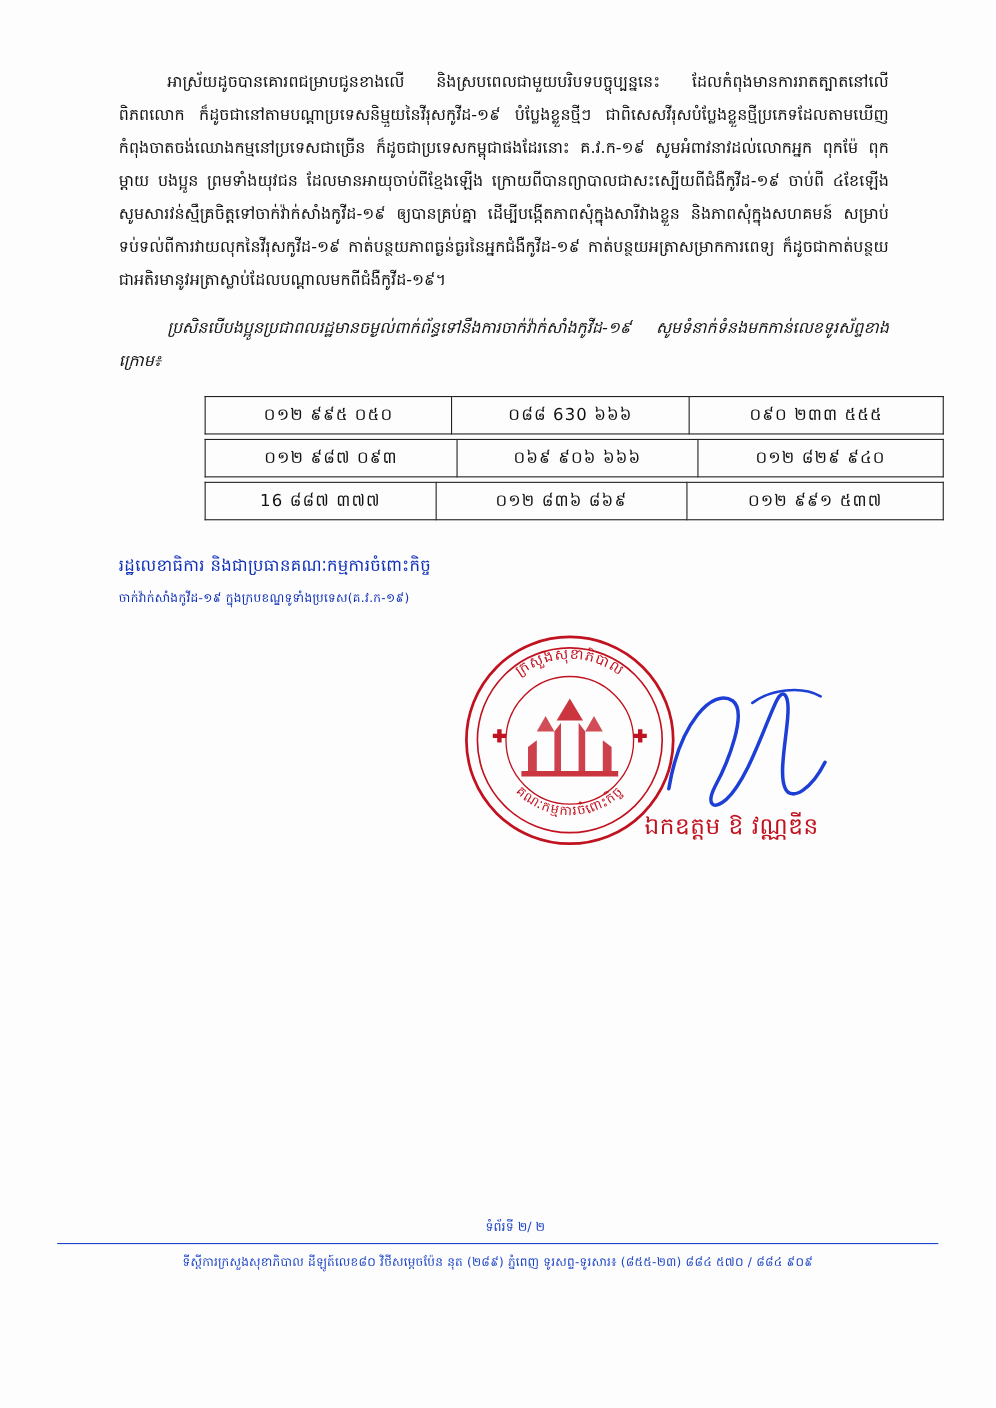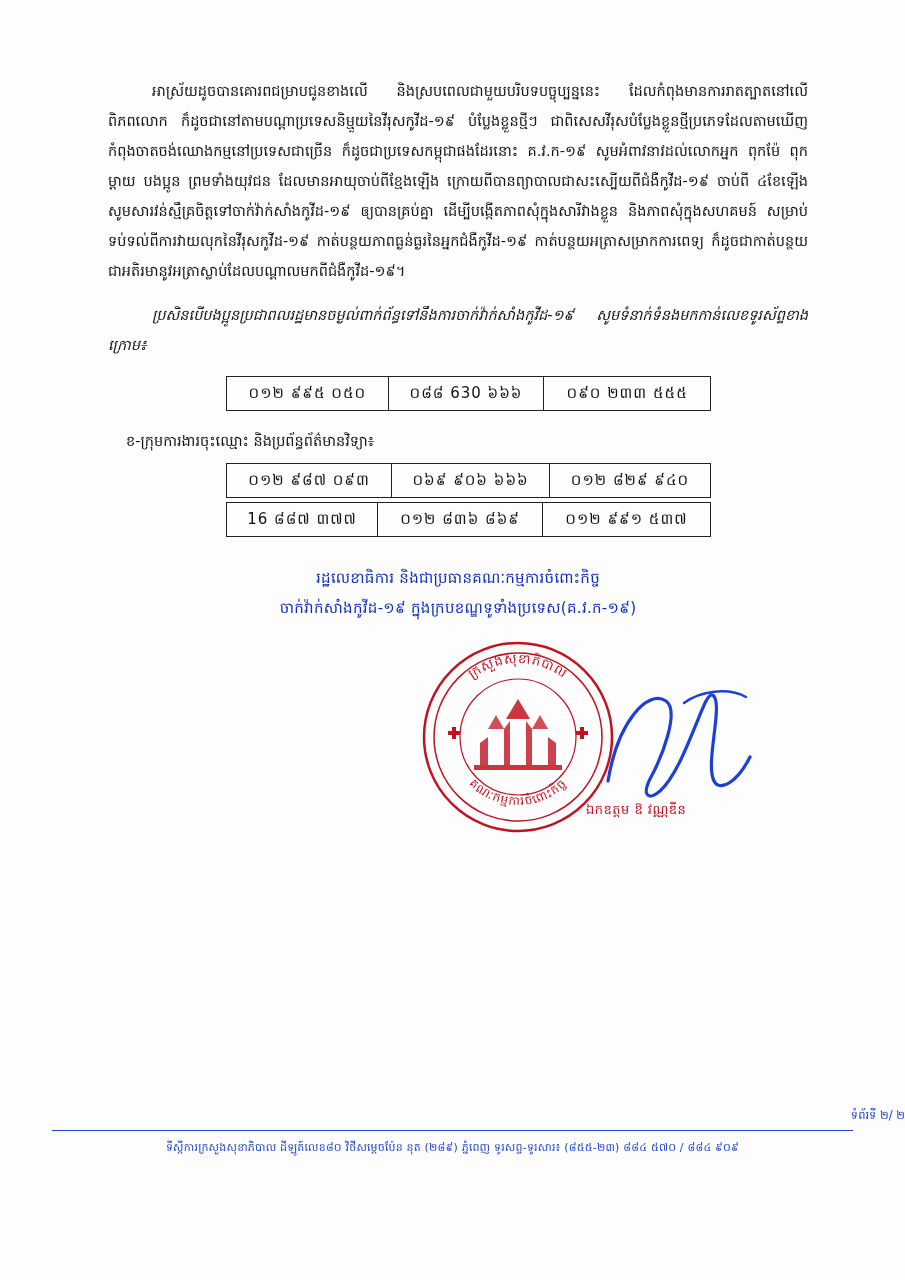--- a/index.html
+++ b/index.html
@@ -23,21 +23,21 @@
   .content {
     position: absolute;
     left: 108px;
     top: 60px;
     width: 700px;
   }
   .para {
     font-size: 14.5px;
     line-height: 30px;
     text-align: justify;
-    margin: 16px 0 10px 0;
+    margin: 0 0 10px 0;
     color: #111;
     word-spacing: 1px;
   }
   .para.indent { text-indent: 44px; }
   .para2 {
     font-size: 14.5px;
     line-height: 30px;
     text-align: justify;
     margin: 14px 0 16px 0;
     text-indent: 44px;
@@ -45,45 +45,45 @@
     font-style: italic;
   }
   .grouplabel {
     font-size: 14.5px;
     line-height: 28px;
     margin: 16px 0 8px 18px;
     color: #111;
   }
   table.nums {
     border-collapse: collapse;
-    margin: 0 0 4px 118px;
-    width: 485px;
+    margin: 0 0 4px 78px;
+    width: 672px;
   }
   table.nums td {
     border: 1px solid #222;
     height: 31px;
     text-align: center;
     vertical-align: middle;
     font-size: 15px;
     color: #111;
     letter-spacing: 1px;
   }
   .signblock {
     margin-top: 26px;
-    text-align: center;
+    text-align: left;
     color: #0b2bb5;
   }
   .signline1 {
     font-size: 15px;
     line-height: 30px;
     color: #0d2fb8;
     letter-spacing: .3px;
   }
   .signline2 {
-    font-size: 15px;
+    font-size: 11px;
     line-height: 30px;
     color: #0d2fb8;
     letter-spacing: .3px;
   }
   .stampwrap {
     position: relative;
     height: 250px;
   }
   .stamp {
     position: absolute;
@@ -96,31 +96,31 @@
     position: absolute;
     left: 480px;
     top: 38px;
     width: 220px;
     height: 170px;
   }
   .signer {
     position: absolute;
     left: 478px;
     top: 178px;
-    font-size: 13px;
+    font-size: 21px;
     color: #c1121f;
     letter-spacing: .5px;
     white-space: nowrap;
   }
   .pagenum {
     position: absolute;
     left: 0;
     right: 0;
     top: 1108px;
-    text-align: right;
+    text-align: center;
     font-size: 11.5px;
     color: #1c44c8;
     padding-left: 32px;
   }
   .footrule {
     position: absolute;
     left: 52px;
     right: 52px;
     top: 1130px;
     border-top: 1.5px solid #1c44c8;
@@ -150,21 +150,20 @@
     <table class="nums">
       <tbody>
           <tr>
         <td>០១២ ៩៩៥ ០៥០</td>
         <td>០៨៨ 630 ៦៦៦</td>
         <td>០៩០ ២៣៣ ៥៥៥</td>
       </tr>
     </tbody>
       </table>
 
-    <div class="grouplabel">ខ-ក្រុមការងារចុះឈ្មោះ និងប្រព័ន្ធព័ត៌មានវិទ្យា៖</div>
     <table class="nums">
       <tbody>
           <tr>
         <td>០១២ ៩៨៧ ០៩៣</td>
         <td>០៦៩ ៩០៦ ៦៦៦</td>
         <td>០១២ ៨២៩ ៩៤០</td>
       </tr>
     </tbody>
       </table>
 

